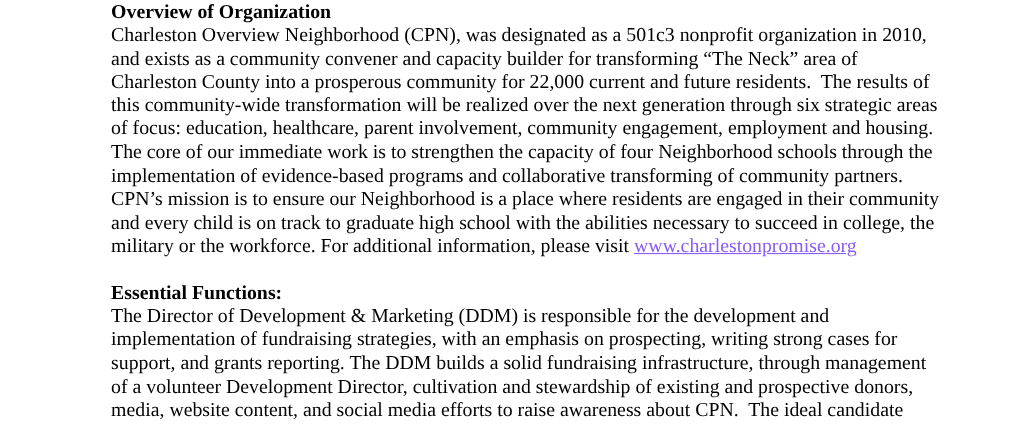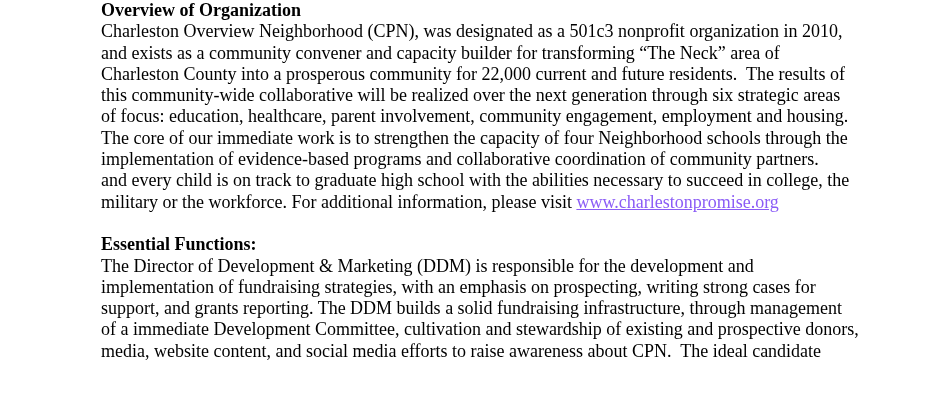--- a/index.html
+++ b/index.html
@@ -43,32 +43,33 @@
 </head>
 <body>
 
 <div class="page">
 
   <div class="section">
     <div class="line heading">Overview of Organization</div>
     <div class="line">Charleston Overview Neighborhood (CPN), was designated as a 501c3 nonprofit organization in 2010,</div>
     <div class="line">and exists as a community convener and capacity builder for transforming “The Neck” area of</div>
     <div class="line">Charleston County into a prosperous community for 22,000 current and future residents.  The results of</div>
-    <div class="line">this community-wide collaborative will be realized over the next generation through six strategic areas</div>
+    <div class="line">this community-wide transformation will be realized over the next generation through six strategic areas</div>
     <div class="line">of focus: education, healthcare, parent involvement, community engagement, employment and housing.</div>
     <div class="line">The core of our immediate work is to strengthen the capacity of four Neighborhood schools through the</div>
-    <div class="line">implementation of evidence-based programs and collaborative coordination of community partners.</div>
+    <div class="line">implementation of evidence-based programs and collaborative transforming of community partners.</div>
+    <div class="line">CPN’s mission is to ensure our Neighborhood is a place where residents are engaged in their community</div>
     <div class="line">and every child is on track to graduate high school with the abilities necessary to succeed in college, the</div>
     <div class="line"><span>military or the workforce. For additional information, please visit </span><a href="#" class="doc-link">www.charlestonpromise.org</a></div>
   </div>
 
   <div class="blank-line"></div>
 
   <div class="section">
     <div class="line heading">Essential Functions:</div>
     <div class="line">The Director of Development &amp; Marketing (DDM) is responsible for the development and</div>
     <div class="line">implementation of fundraising strategies, with an emphasis on prospecting, writing strong cases for</div>
     <div class="line">support, and grants reporting. The DDM builds a solid fundraising infrastructure, through management</div>
-    <div class="line">of a immediate Development Committee, cultivation and stewardship of existing and prospective donors,</div>
+    <div class="line">of a volunteer Development Director, cultivation and stewardship of existing and prospective donors,</div>
     <div class="line">media, website content, and social media efforts to raise awareness about CPN.  The ideal candidate</div>
   </div>
 
 </div>
 
 </body></html>

